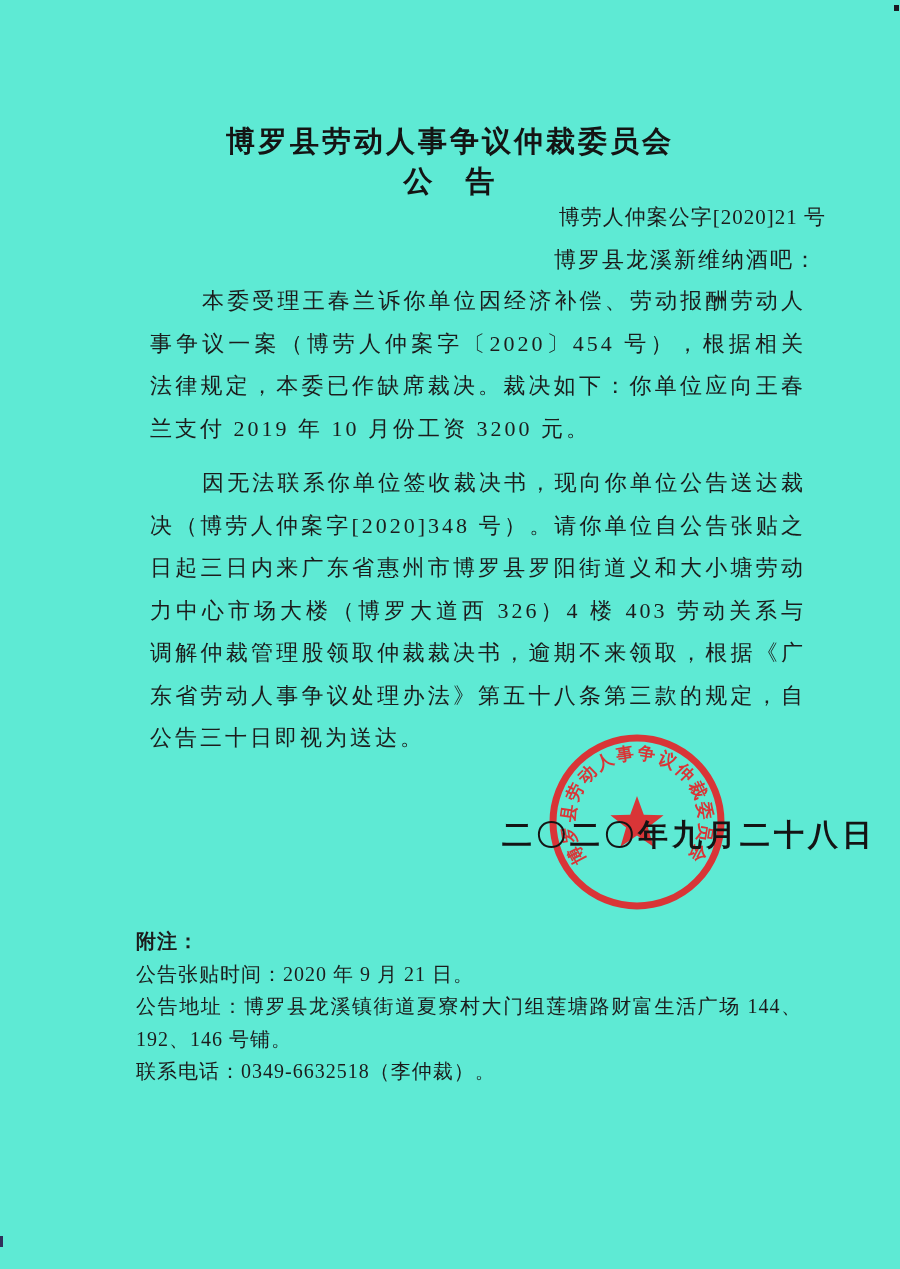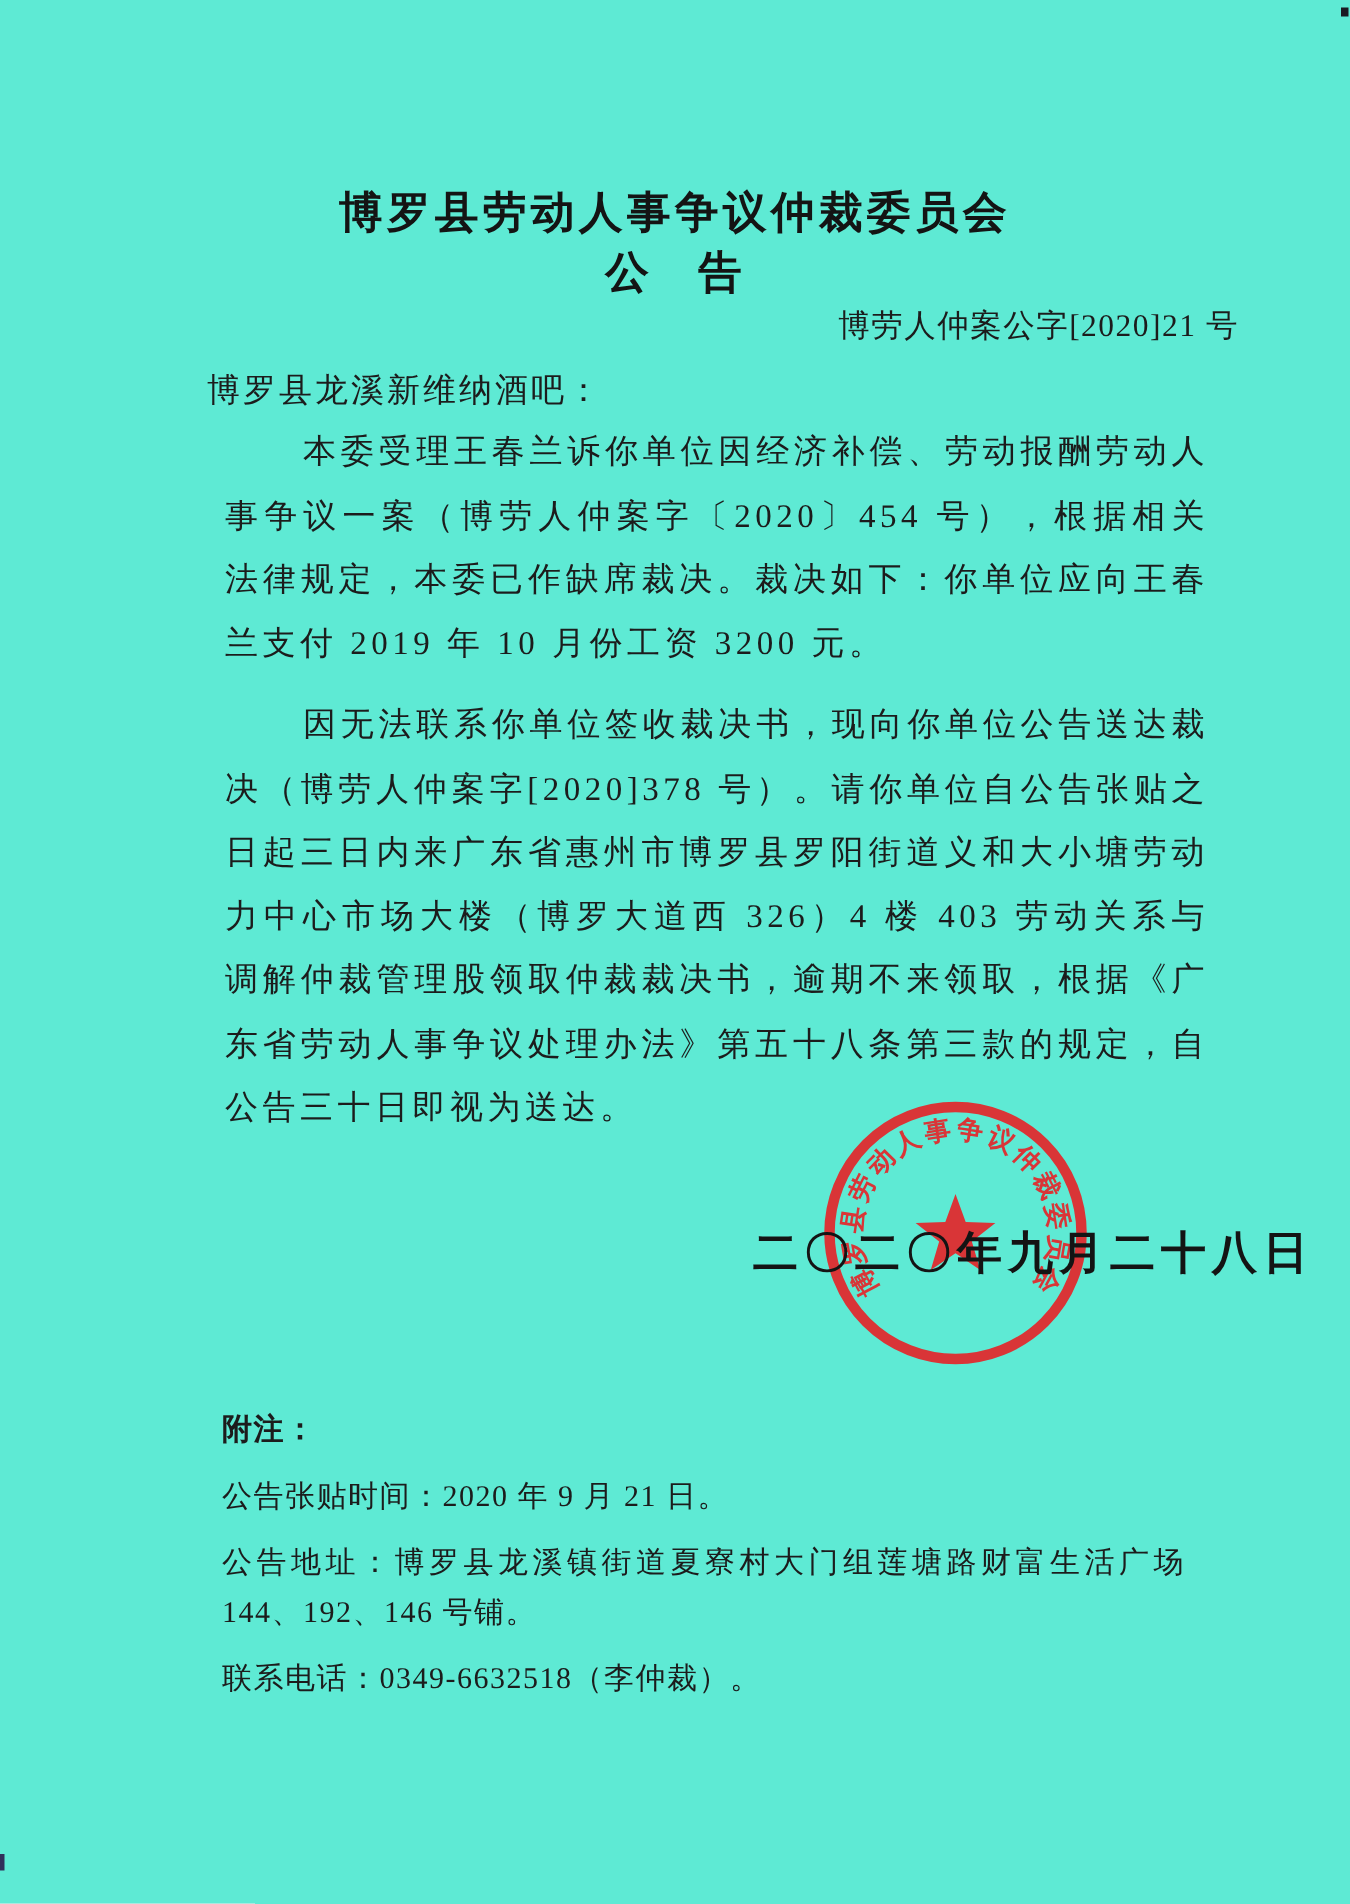--- a/index.html
+++ b/index.html
@@ -40,20 +40,21 @@
     padding-right: 74px;
     text-align: right;
     font-size: 21px;
     letter-spacing: 1px;
   }
   .addressee {
     position: absolute;
     top: 245px; left: 138px; width: 680px;
     font-size: 22px;
     letter-spacing: 2px;
+    text-align: right;
   }
   .body-text {
     position: absolute;
     top: 268px; left: 138px; width: 680px;
     font-size: 22px;
     line-height: 42.5px;
     letter-spacing: 3px;
     text-align: justify;
   }
   .body-text p { margin: 12px; text-indent: 52px; }
@@ -80,41 +81,41 @@
   }
   .notes {
     position: absolute;
     top: 925px; left: 136px; width: 666px;
     font-size: 20px;
     line-height: 32.5px;
     letter-spacing: 1px;
     text-align: justify;
   }
   .notes-label { font-weight: 700; margin: 0; }
-  .notes p { margin: 12px; }
+  .notes p { margin: 0; }
   .speck { position: absolute; z-index: 4; }
   .speck-tr { top: 5px; left: 894px; width: 5px; height: 6px; background: #1a1a22; }
   .speck-bl { top: 1236px; left: 0px; width: 3px; height: 11px; background: #30305a; }
 </style>
 </head>
 <body>
 
 <div class="page">
 
   <div class="doc-title">博罗县劳动人事争议仲裁委员会</div>
 
   <div class="doc-subtitle">公　告</div>
 
   <div class="doc-number">博劳人仲案公字[2020]21 号</div>
 
   <div class="addressee">博罗县龙溪新维纳酒吧：</div>
 
   <div class="body-text">
     <p>本委受理王春兰诉你单位因经济补偿、劳动报酬劳动人事争议一案（博劳人仲案字〔2020〕454 号），根据相关法律规定，本委已作缺席裁决。裁决如下：你单位应向王春兰支付 2019 年 10 月份工资 3200 元。</p>
-    <p>因无法联系你单位签收裁决书，现向你单位公告送达裁决（博劳人仲案字[2020]378 号）。请你单位自公告张贴之日起三日内来广东省惠州市博罗县罗阳街道义和大小塘劳动力中心市场大楼（博罗大道西 326）4 楼 403 劳动关系与调解仲裁管理股领取仲裁裁决书，逾期不来领取，根据《广东省劳动人事争议处理办法》第五十八条第三款的规定，自公告三十日即视为送达。</p>
+    <p>因无法联系你单位签收裁决书，现向你单位公告送达裁决（博劳人仲案字[2020]348 号）。请你单位自公告张贴之日起三日内来广东省惠州市博罗县罗阳街道义和大小塘劳动力中心市场大楼（博罗大道西 326）4 楼 403 劳动关系与调解仲裁管理股领取仲裁裁决书，逾期不来领取，根据《广东省劳动人事争议处理办法》第五十八条第三款的规定，自公告三十日即视为送达。</p>
   </div>
 
   <svg class="seal" viewBox="-95 -95 190 190" xmlns="http://www.w3.org/2000/svg">
     <circle cx="0" cy="0" r="84" fill="none" stroke="#e3282c" stroke-width="7"></circle>
     <polygon fill="#e3282c" points="0,-26 -6.8,-7.3 -26.6,-6.7 -10.9,5.6 -16.5,24.7 0,13.5 16.5,24.7 10.9,5.6 26.6,-6.7 6.8,-7.3"></polygon>
     <path id="sealArc" d="M -51.6 36.1 A 63 63 0 1 1 51.6 36.1" fill="none"></path>
     <text font-size="17.5" fill="#e3282c" letter-spacing="2.4">
       <textPath href="#sealArc" startOffset="50%" text-anchor="middle">博罗县劳动人事争议仲裁委员会</textPath>
     </text>
   </svg>

